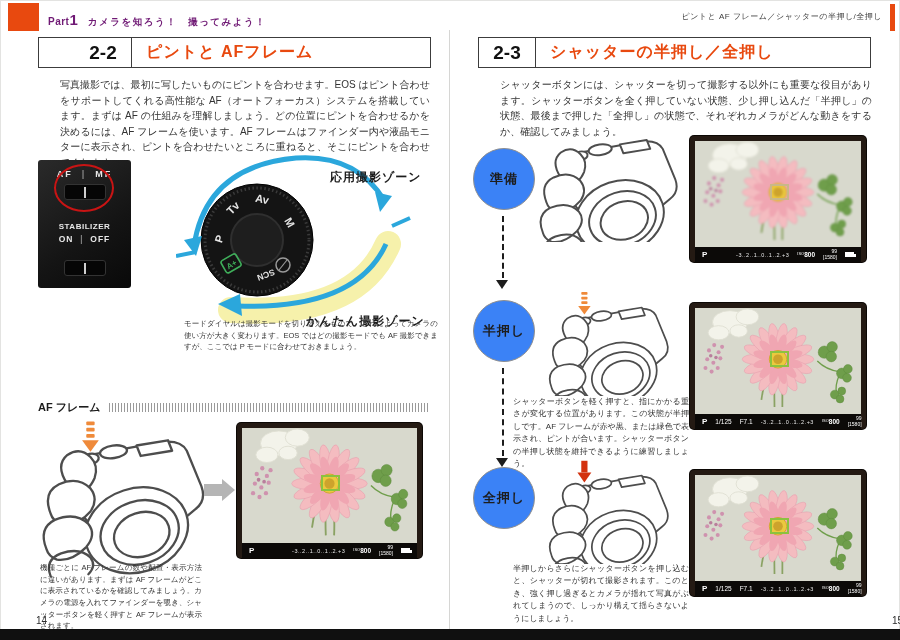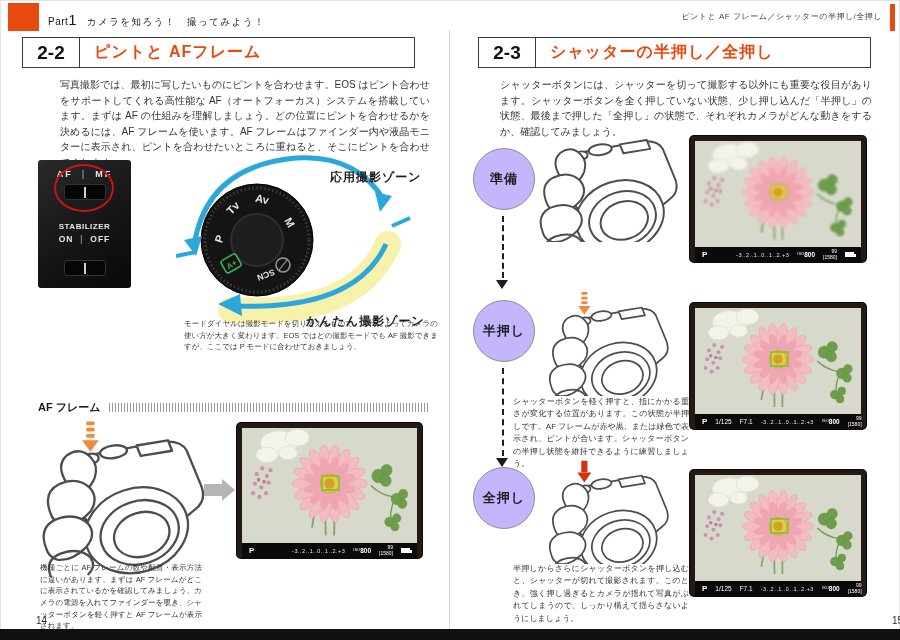--- a/index.html
+++ b/index.html
@@ -8,21 +8,21 @@
   #spread { position:relative; width:900px; height:640px; background:#ffffff; overflow:hidden;
             box-shadow: inset 0 0 0 1px #e3e3e1; }
   .abs { position:absolute; }
 
   
   .gutter { left:449px; top:30px; width:1px; height:599px; background:#d6d6d4; }
   .bottom-bar { left:0; top:629px; width:900px; height:11px; background:#101010; }
 
   
   .part-square { left:8px; top:3px; width:31px; height:28px; background:#e8490f; }
-  .part-head { left:48px; top:11px; font-weight:normal; color:#0f172a; }
+  .part-head { left:48px; top:11px; font-weight:bold; color:#701a75; }
   .part-head .pl { font-size:10px; letter-spacing:.5px; }
   .part-head .pn { font-size:15px; }
   .part-head .pt { font-size:9.5px; letter-spacing:1.5px; margin-left:10px; }
   .run-head { left:520px; top:11px; width:362px; text-align:right; font-size:8px; color:#3d3d3d; letter-spacing:.5px; }
   .run-bar { left:890px; top:4px; width:5px; height:27px; background:#e8490f; }
 
   
   .sec-box { height:31px; border:1.5px solid #3c3c3c; background:#fff; display:flex; align-items:stretch; width:393px; }
   .sec-num { width:57px; border-right:1.5px solid #3c3c3c; display:flex; align-items:center; justify-content:center;
              font-size:19px; font-weight:bold; color:#111; }
@@ -71,21 +71,21 @@
   .lcd-bar .mode { font-size:8px; font-weight:bold; }
   .lcd-bar .exp { font-size:6.5px; }
   .lcd-bar .ev { font-size:5.5px; letter-spacing:.5px; margin-left:auto; color:#e8e8e8; }
   .lcd-bar .iso { font-size:6.5px; font-weight:bold; }
   .lcd-bar .iso small { font-size:4px; font-weight:normal; vertical-align:top; }
   .lcd-bar .shots { display:flex; flex-direction:column; align-items:flex-end; line-height:1.1; font-size:5px; }
   .battery { width:9px; height:5px; border:1px solid #fff; position:relative; background:#fff; }
   .battery::after { content:""; position:absolute; right:-2.5px; top:1px; width:1.5px; height:3px; background:#fff; }
 
   
-  .step-circle { width:62px; height:62px; border:1px solid #8f8f8f; border-radius:50%; background:#c4b5fd;
+  .step-circle { width:62px; height:62px; border:1px solid #8f8f8f; border-radius:50%; background:#3b82f6;
                  display:flex; align-items:center; justify-content:center; font-size:13px; font-weight:bold; color:#1d1d1d; letter-spacing:1px; }
   .step-caption { font-size:8px; line-height:1.55; color:#333; text-align:justify; }
   .dash-line { width:0; border-left:2px dashed #1c1c1c; position:absolute; left:502px; }
   .dash-head { position:absolute; left:496px; width:0; height:0;
                border-left:6px solid transparent; border-right:6px solid transparent; border-top:9px solid #1c1c1c; }
 
   .page-num { font-size:10px; color:#2c2c2c;margin-left:20px; }
 </style>
 </head>
 <body>
@@ -198,21 +198,21 @@
 
 <div id="spread">
   <div class="abs gutter"></div>
   <div class="abs bottom-bar"></div>
 
   <div class="abs part-square"></div>
   <div class="abs part-head">
     <span class="pl">Part</span><span class="pn">1</span><span class="pt">カメラを知ろう！　撮ってみよう！</span>
   </div>
 
-  <div class="abs sec-box" style="left:22px; top:37px;">
+  <div class="abs sec-box" style="left:38px; top:37px;padding-left:36px;">
     <div class="sec-num">2-2</div>
     <div class="sec-title">ピントと AFフレーム</div>
   </div>
 
   <div class="abs intro" style="left:60px; top:77px; width:370px;">写真撮影では、最初に写したいものにピントを合わせます。EOS はピント合わせをサポートしてくれる高性能な AF（オートフォーカス）システムを搭載しています。まずは AF の仕組みを理解しましょう。どの位置にピントを合わせるかを決めるには、AF フレームを使います。AF フレームはファインダー内や液晶モニターに表示され、ピントを合わせたいところに重ねると、そこにピントを合わせてくれます。</div>
 
   <div class="abs switch-photo">
     <div class="sw-row sw-labels">
       <span>AF</span>
       <span style="opacity:.5">&nbsp;|&nbsp;</span>

